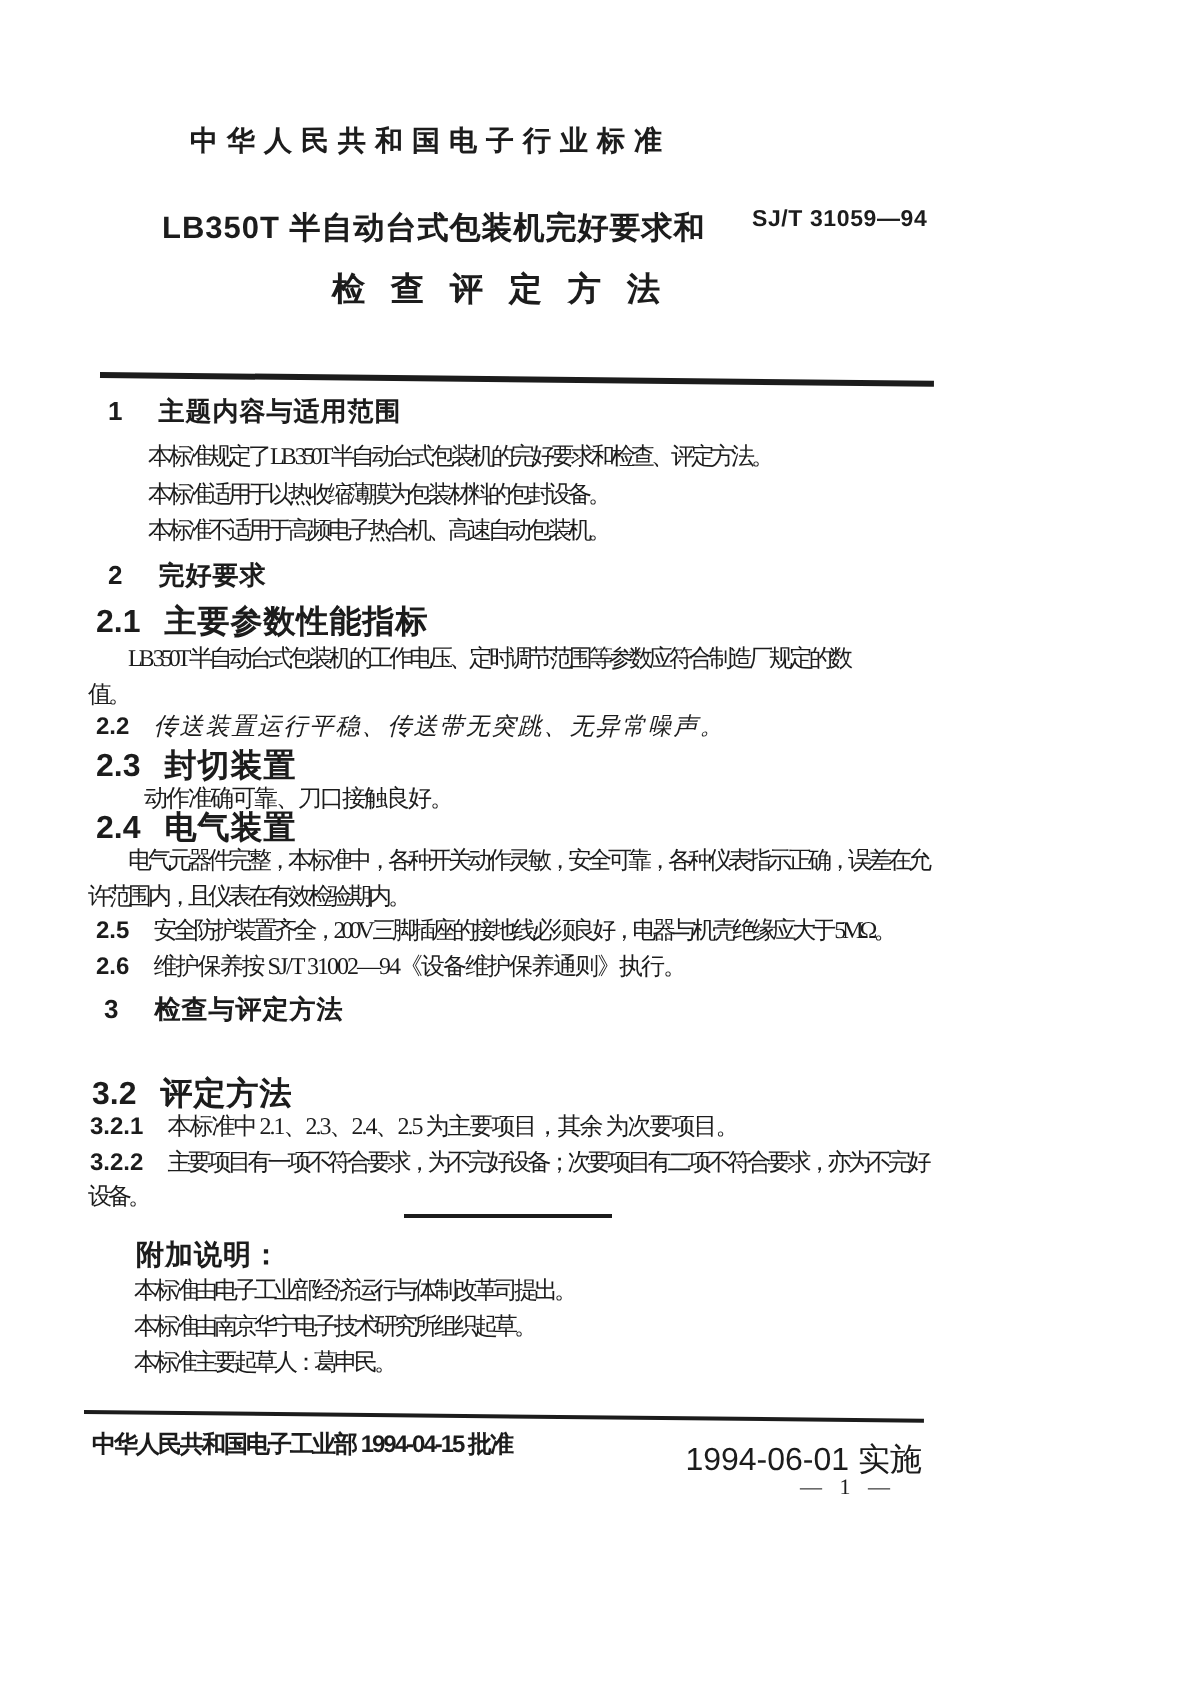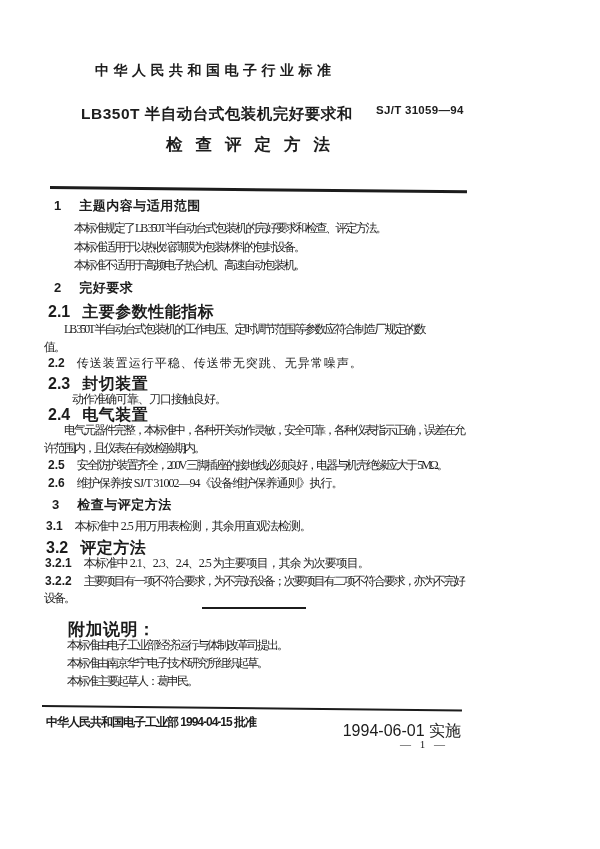--- a/index.html
+++ b/index.html
@@ -22,21 +22,21 @@
     line-height: 1.25;
     color: var(--ink, #1c1c1c);
   }
   .num   { font-weight: bold; font-family: "Liberation Sans", sans-serif; margin-right: 12px; letter-spacing: 0; }
   .secnum{ margin-right: 18px; }
   .hsec  { font-size: 13px; font-weight: bold; font-family: "Liberation Sans", sans-serif; letter-spacing: 0.5px; }
   .hsub  { font-size: 16px; }
   .hsub .ht { font-weight: bold; font-family: "Liberation Sans", sans-serif; letter-spacing: 0.5px; }
   .lsn1  { letter-spacing: -1px; }
   .lsn2  { letter-spacing: -2px; }
-  .lsp1  { letter-spacing: 1px; }
+  .lsp1  { letter-spacing: 1px; font-style: italic; }
   .org {
     position: absolute; top: 62px; left: 95px;
     font-size: 14px; font-weight: bold; letter-spacing: 4.5px;
     font-family: "Liberation Sans", sans-serif; white-space: nowrap;
   }
   .title1 {
     position: absolute; top: 104px; left: 81px;
     font-size: 15.5px; font-weight: bold; letter-spacing: 0.5px;
     font-family: "Liberation Sans", sans-serif; white-space: nowrap;
   }
@@ -53,21 +53,21 @@
   .rule {
     position: absolute; background: var(--ink, #1c1c1c);
     transform-origin: left center;
   }
   .rule-top     { top: 186px; left: 50px;  width: 417px; height: 2.5px; transform: rotate(0.6deg); }
   .rule-divider { top: 607px; left: 202px; width: 104px; height: 2px; }
   .rule-footer  { top: 705px; left: 42px;  width: 420px; height: 2px;   transform: rotate(0.6deg); }
   .approval { font-size: 12px; font-weight: bold; font-family: "Liberation Sans", sans-serif; }
   .implement{ font-size: 16px; font-weight: normal; font-family: "Liberation Sans", sans-serif; }
   .pageno   { font-size: 11px; letter-spacing: 3px; }
-  .addtitle { font-size: 17px; font-weight: bold; font-family: "Liberation Sans", sans-serif; letter-spacing: 0.5px; }
+  .addtitle { font-size: 14px; font-weight: bold; font-family: "Liberation Sans", sans-serif; letter-spacing: 0.5px; }
 </style>
 </head>
 <body>
 
 <div class="page">
 
   <div class="org">中华人民共和国电子行业标准</div>
   <div class="title1">LB350T 半自动台式包装机完好要求和</div>
   <div class="code">SJ/T 31059—94</div>
   <div class="title2">检查评定方法</div>
@@ -110,23 +110,20 @@
   </div>
 
   <div class="line" style="top:476px; left:48px;">
     <span class="num">2.6</span><span class="lsn1">维护保养按 SJ/T 31002—94《设备维护保养通则》执行。</span>
   </div>
 
   <div class="line hsec" style="top:497px; left:52px;">
     <span class="num secnum">3</span><span>检查与评定方法</span>
   </div>
 
-  <div class="line" style="top:519px; left:46px;">
-    <span class="num">3.1</span><span class="lsn1">本标准中 2.5 用万用表检测，其余用直观法检测。</span>
-  </div>
 
   <div class="line hsub" style="top:538px; left:46px;">
     <span class="num">3.2</span><span class="ht">评定方法</span>
   </div>
 
   <div class="line" style="top:556px; left:45px;">
     <span class="num">3.2.1</span><span class="lsn1">本标准中 2.1、2.3、2.4、2.5 为主要项目，其余 为次要项目。</span>
   </div>
 
   <div class="line" style="top:574px; left:45px;">

